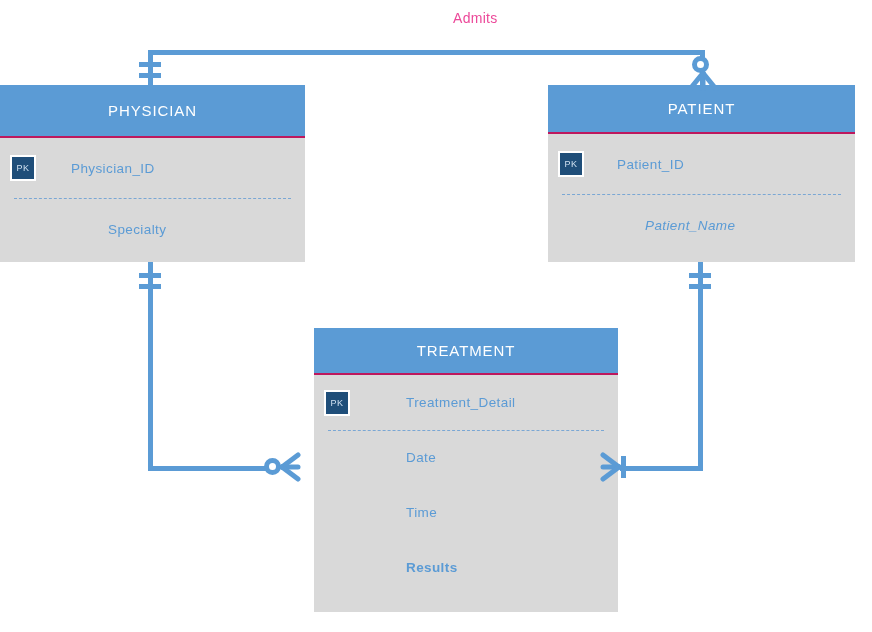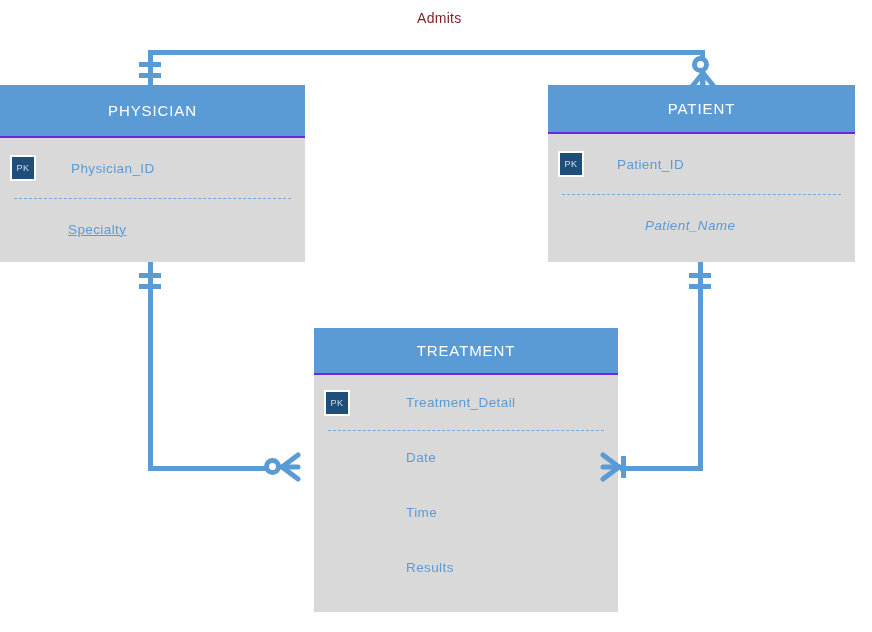--- a/index.html
+++ b/index.html
@@ -27,21 +27,21 @@
   .entity-header {
     box-sizing: border-box;
     background: #5b9bd5;
     color: #ffffff;
     text-align: center;
     font-size: 15px;
     letter-spacing: 0.9px;
     display: flex;
     align-items: center;
     justify-content: center;
-    border-bottom: 2px solid #6d28d9;
+    border-bottom: 2px solid #be185d;
   }
   .entity-body {
     position: relative;
     box-sizing: border-box;
     width: 100%;
   }
   .attr-row {
     position: relative;
     box-sizing: border-box;
     display: flex;
@@ -109,25 +109,26 @@
     width: 17px;
     height: 17px;
     border: 5px solid #5b9bd5;
     border-radius: 50%;
     background: #ffffff;
     box-sizing: border-box;
   }
   
   .rel-label {
     position: absolute;
-    color: #7f1d1d;
+    color: #ec4899;
     font-size: 14px;
     letter-spacing: 0.3px;
     white-space: nowrap;
     z-index: 7;
+    margin-left: 36px;
   }
 </style>
 </head>
 <body>
 
 <div id="canvas">
 
   <div class="line line-h" style="left:148px; top:50px; width:557px;"></div>
   <div class="line line-v" style="left:148px; top:50px; height:38px;"></div>
   <div class="line line-v" style="left:700px; top:50px; height:38px;"></div>
@@ -190,21 +191,21 @@
 
   <div class="entity" style="left:0px; top:85px; width:305px; height:177px;">
     <div class="entity-header" style="height:53px;">PHYSICIAN</div>
     <div class="entity-body" style="height:122px;">
       <div class="attr-row" style="height:60px;">
         <span class="pk-badge">PK</span>
         <span class="attr-label" style="margin-left:71px;">Physician_ID</span>
       </div>
       <div class="pk-divider" style="top:60px;"></div>
       <div class="attr-row" style="height:62px;">
-        <span class="attr-label" style="margin-left:68px;text-decoration:underline;">Specialty</span>
+        <span class="attr-label" style="margin-left:108px;">Specialty</span>
       </div>
     </div>
   </div>
 
   <div class="entity" style="left:548px; top:85px; width:307px; height:177px;">
     <div class="entity-header" style="height:49px;">PATIENT</div>
     <div class="entity-body" style="height:122px;">
       <div class="attr-row" style="height:60px;">
         <span class="pk-badge">PK</span>
         <span class="attr-label" style="margin-left:69px;">Patient_ID</span>
@@ -224,18 +225,18 @@
         <span class="attr-label" style="margin-left:92px;">Treatment_Detail</span>
       </div>
       <div class="pk-divider" style="top:55px;"></div>
       <div class="attr-row" style="height:55px;">
         <span class="attr-label" style="margin-left:92px;">Date</span>
       </div>
       <div class="attr-row" style="height:55px;">
         <span class="attr-label" style="margin-left:92px;">Time</span>
       </div>
       <div class="attr-row" style="height:55px;">
-        <span class="attr-label" style="margin-left:92px;">Results</span>
+        <span class="attr-label" style="margin-left:92px;font-weight:bold;">Results</span>
       </div>
     </div>
   </div>
 
 </div>
 
 </body></html>

